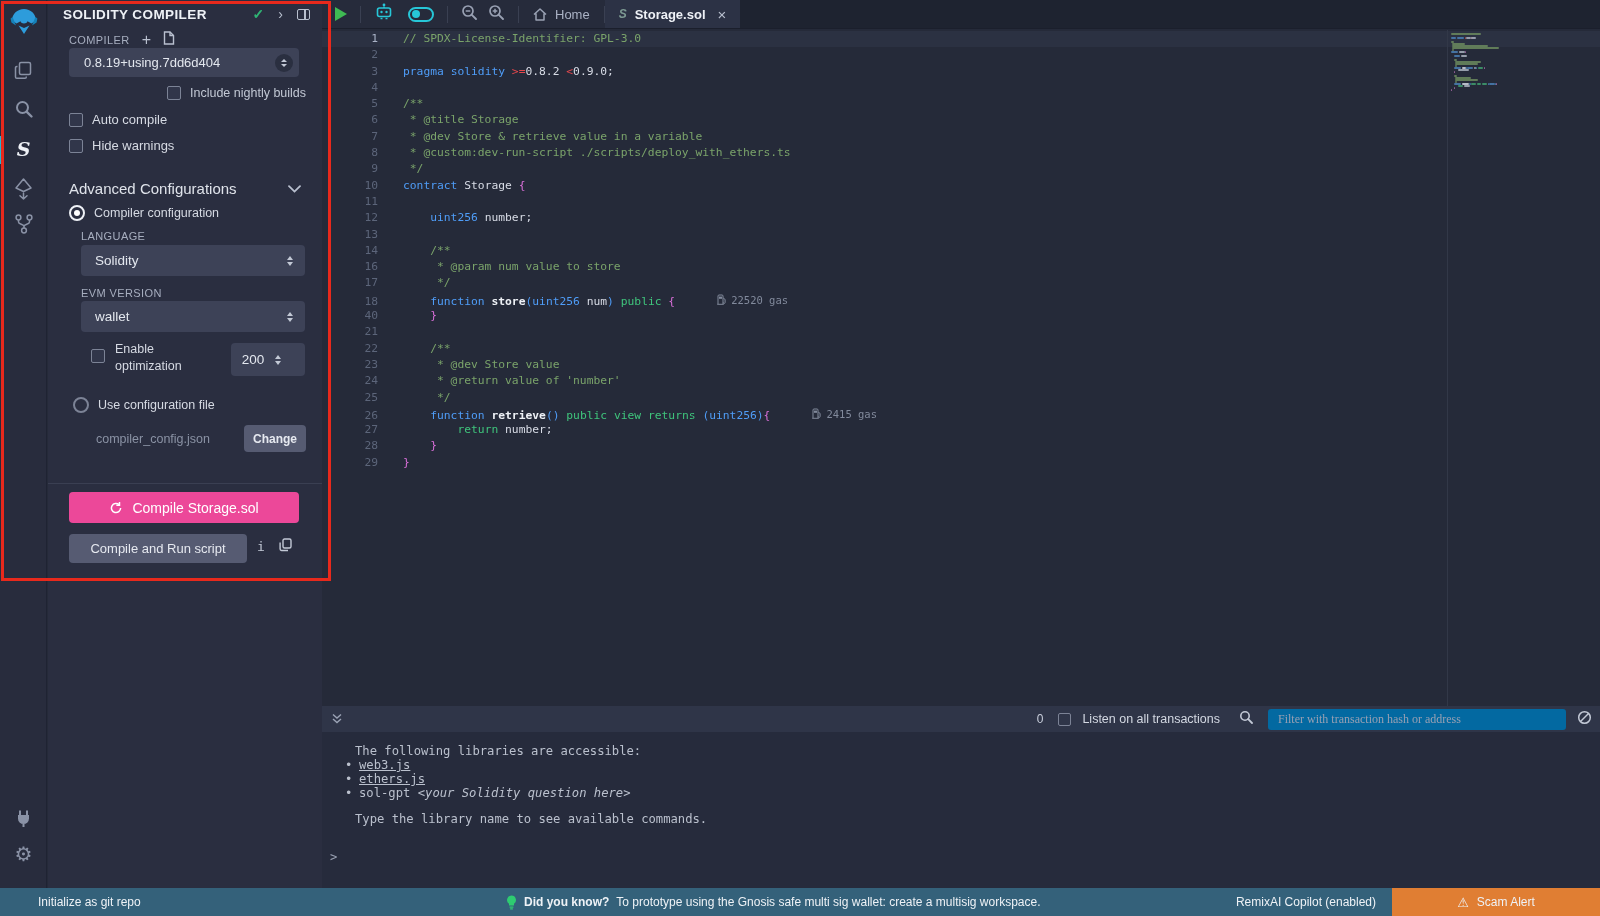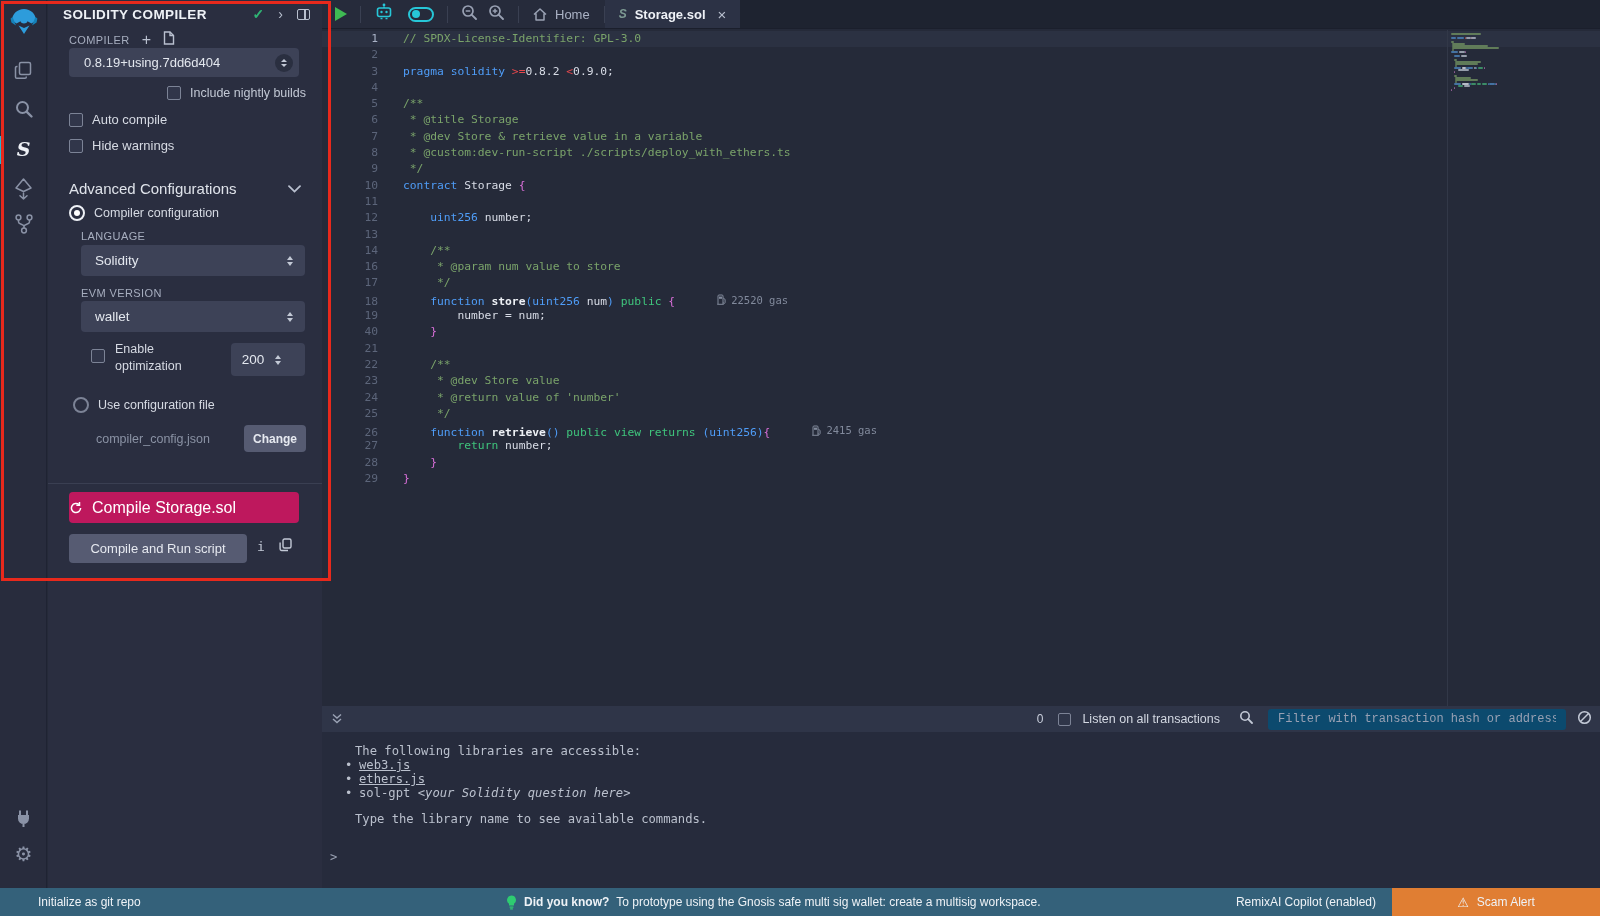--- a/index.html
+++ b/index.html
@@ -49,21 +49,21 @@
   #opt-cb { position:absolute; left:0; top:8px; }
   #opt-label { position:absolute; left:24px; top:0; width:92px; font-size:12.5px; line-height:1.35; color:#d6dae3; }
   #opt-runs-wrap { position:absolute; left:140px; top:2px; width:74px; height:33px; background:#3d4257; border-radius:4px; display:flex; align-items:center; }
   #opt-runs { width:44px; background:transparent; border:none; outline:none; color:#e3e7ee; font-size:13.5px; text-align:center; font-family:"Liberation Sans",sans-serif; }
   #radio-config { left:25px; top:397px; }
   #config-row { left:48px; top:425px; width:210px; display:flex; justify-content:space-between; align-items:center; }
   #config-name { font-size:12.5px; color:#8a92a4; }
   .gray-btn { background:#565b72; color:#e6e9f0; border:none; border-radius:4px; cursor:pointer; font-family:Liberation Sans, sans-serif; }
   #change-btn { width:62px; height:27px; font-size:12px; font-weight:bold; }
   #sp-divider { left:0; top:483px; width:274px; height:1px; background:#3a3f52; }
-  #compile-btn { left:21px; top:492px; width:230px; height:31px; background:#be185d; border:none; border-radius:4px; color:#fff; font-size:16px; display:flex; align-items:center; justify-content:flex-start; gap:9px; cursor:pointer; font-family:"Liberation Sans",sans-serif; }
+  #compile-btn { left:21px; top:492px; width:230px; height:31px; background:#ec4899; border:none; border-radius:4px; color:#fff; font-size:14px; display:flex; align-items:center; justify-content:center; gap:9px; cursor:pointer; font-family:"Liberation Sans",sans-serif; }
   #compile-run-btn { left:21px; top:534px; width:178px; height:29px; font-size:13px; }
   #run-extra { left:209px; top:538px; display:flex; gap:14px; align-items:center; color:#c3c9d6; }
   
   #annotation-box { position:absolute; left:1px; top:1px; width:330px; height:580px; border:3px solid #e8291c; z-index:50; pointer-events:none; }
   
   #main { position:absolute; left:322px; top:0; right:0; bottom:28px; background:#252a39; }
   #toolbar { position:absolute; left:0; right:0; top:0; height:29px; background:#262b3b; border-bottom:1px solid #1b1f2c; display:flex; align-items:stretch; }
   .tb-group { display:flex; align-items:center; gap:14px; padding:0 13px; }
   .vsep { width:1px; height:17px; background:#3a4052; align-self:center; }
   #play-btn { width:0; height:0; border-top:7px solid transparent; border-bottom:7px solid transparent; border-left:12px solid #3fba53; cursor:pointer; }
@@ -90,21 +90,21 @@
   #minimap-content { position:absolute; left:3px; top:3px; width:118px; }
   .mm-line { height:2px; display:flex; align-items:center; }
   .mm-line i { display:block; height:1.6px; border-radius:1px; opacity:.85; }
   
   #terminal { position:absolute; left:0; right:0; bottom:0; height:182px; background:#262b3c; z-index:1; }
   #term-head { position:absolute; left:0; right:0; top:0; height:26px; background:#2f3548; display:flex; align-items:center; }
   #term-expand { margin-left:9px; cursor:pointer; display:flex; }
   #term-controls { position:absolute; right:8px; top:0; height:26px; display:flex; align-items:center; gap:11px; }
   #tx-count { font-size:12px; color:#c9cfdc; margin-right:4px; }
   #listen-label { font-size:12.5px; color:#d3d8e2; }
-  #term-filter { width:298px; height:21px; background:#0c4a6e; border:none; border-radius:3px; outline:none; color:#d5dae4; font-size:12px; padding:0 10px; font-family:Liberation Mono, monospace; }
+  #term-filter { width:298px; height:21px; background:#0369a1; border:none; border-radius:3px; outline:none; color:#d5dae4; font-size:12px; padding:0 10px; font-family:Liberation Serif, serif; }
   #term-filter::placeholder { color:#98a0b3; }
   #term-body { position:absolute; left:0; right:0; top:26px; bottom:0; font-family:"DejaVu Sans Mono", monospace; font-size:12.2px; color:#bac0cd; padding-top:12px; }
   .t-line { height:14px; line-height:14px; }
   .t-ind { margin-left:33px; }
   .t-bullet { margin-left:23px; display:flex; gap:4px; }
   .t-bullet .dot { width:10px; }
   .t-link { text-decoration:underline; cursor:pointer; }
   .t-italic { font-style:italic; }
   #term-hint { margin-top:12px; }
   #term-prompt { margin-top:24px; margin-left:8px; color:#9aa1b3; }
@@ -335,21 +335,20 @@
           <div class="code-line"><span class="ln">13</span><span class="lt"></span></div>
           <div class="code-line"><span class="ln">14</span><span class="lt"><span class="tok-c">    /**</span></span></div>
           <div class="code-line"><span class="ln">16</span><span class="lt"><span class="tok-c">     * @param num value to store</span></span></div>
           <div class="code-line"><span class="ln">17</span><span class="lt"><span class="tok-c">     */</span></span></div>
           <div class="code-line"><span class="ln">18</span><span class="lt"><span class="tok-p">    </span><span class="tok-k">function</span><span class="tok-p"> </span><span class="tok-f">store</span><span class="tok-k">(</span><span class="tok-k">uint256</span><span class="tok-p"> num</span><span class="tok-k">)</span><span class="tok-p"> </span><span class="tok-g">public</span><span class="tok-p"> </span><span class="tok-b">{</span><span class="gas"><svg width="9" height="11" viewBox="0 0 9 11">
                   <path d="M1 10 V2 a1 1 0 0 1 1-1 h3 a1 1 0 0 1 1 1 v8" fill="none" stroke="#828a9c"></path>
                   <path d="M0.2 10.3 h6.6" stroke="#828a9c"></path>
                   <rect x="2" y="2.6" width="3" height="2.2" fill="#828a9c"></rect>
                   <path d="M6.3 4.2 l1.8 1.2 v3.1 a0.9 0.9 0 0 1 -1.8 0" fill="none" stroke="#828a9c"></path>
                 </svg><span>22520 gas</span></span></span></div>
-          <div class="code-line"><span class="ln">19</span><span class="lt"><span class="tok-p">        number = num;</span></span></div>
           <div class="code-line"><span class="ln">40</span><span class="lt"><span class="tok-p">    </span><span class="tok-b">}</span></span></div>
           <div class="code-line"><span class="ln">21</span><span class="lt"></span></div>
           <div class="code-line"><span class="ln">22</span><span class="lt"><span class="tok-c">    /**</span></span></div>
           <div class="code-line"><span class="ln">23</span><span class="lt"><span class="tok-c">     * @dev Store value</span></span></div>
           <div class="code-line"><span class="ln">24</span><span class="lt"><span class="tok-c">     * @return value of 'number'</span></span></div>
           <div class="code-line"><span class="ln">25</span><span class="lt"><span class="tok-c">     */</span></span></div>
           <div class="code-line"><span class="ln">26</span><span class="lt"><span class="tok-p">    </span><span class="tok-k">function</span><span class="tok-p"> </span><span class="tok-f">retrieve</span><span class="tok-k">()</span><span class="tok-p"> </span><span class="tok-g">public</span><span class="tok-p"> </span><span class="tok-g">view</span><span class="tok-p"> </span><span class="tok-g">returns</span><span class="tok-p"> </span><span class="tok-k">(</span><span class="tok-k">uint256</span><span class="tok-k">)</span><span class="tok-b">{</span><span class="gas"><svg width="9" height="11" viewBox="0 0 9 11">
                   <path d="M1 10 V2 a1 1 0 0 1 1-1 h3 a1 1 0 0 1 1 1 v8" fill="none" stroke="#828a9c"></path>
                   <path d="M0.2 10.3 h6.6" stroke="#828a9c"></path>
                   <rect x="2" y="2.6" width="3" height="2.2" fill="#828a9c"></rect>

